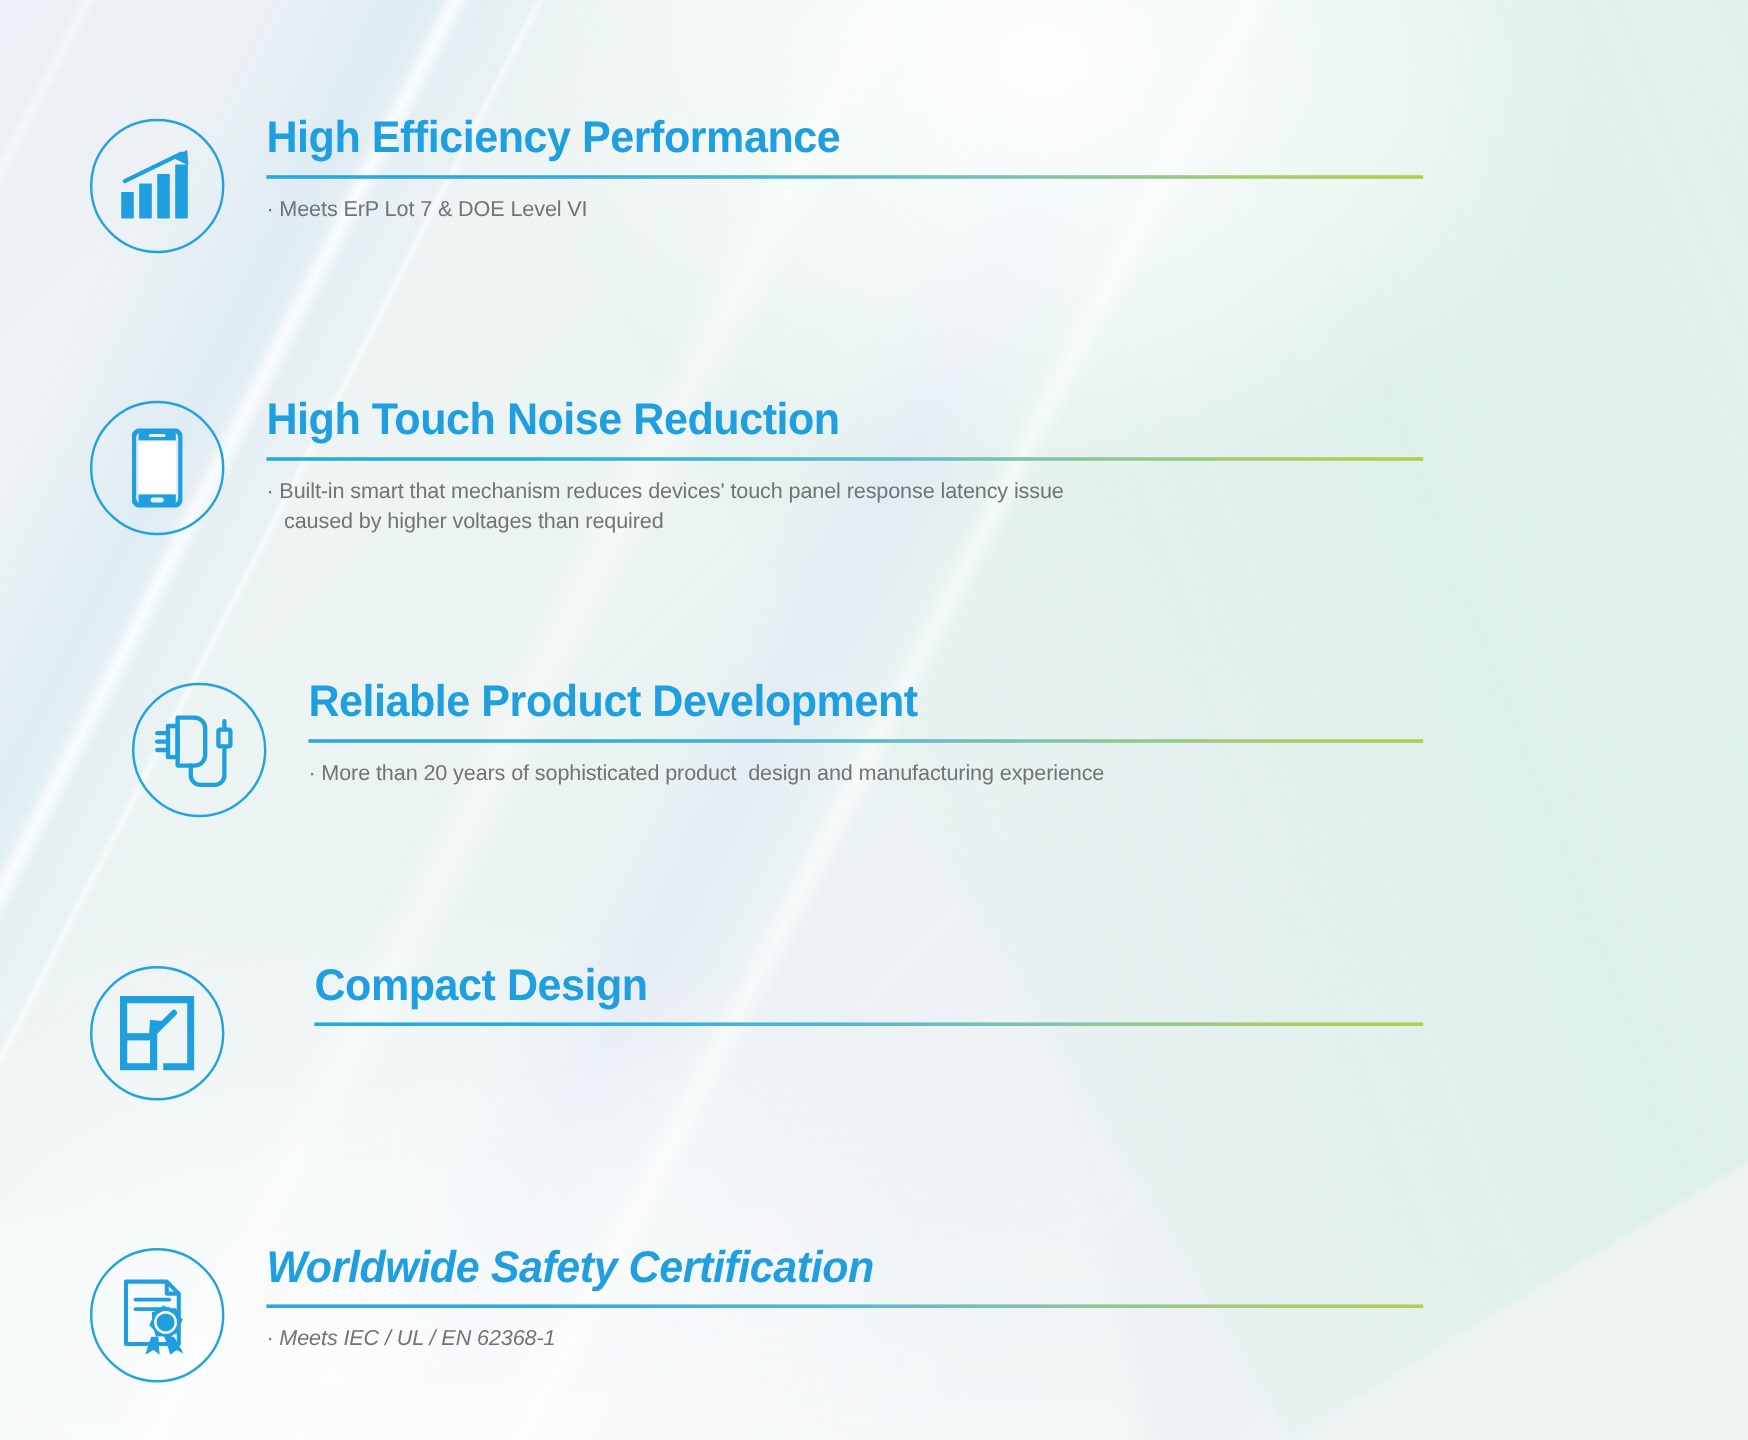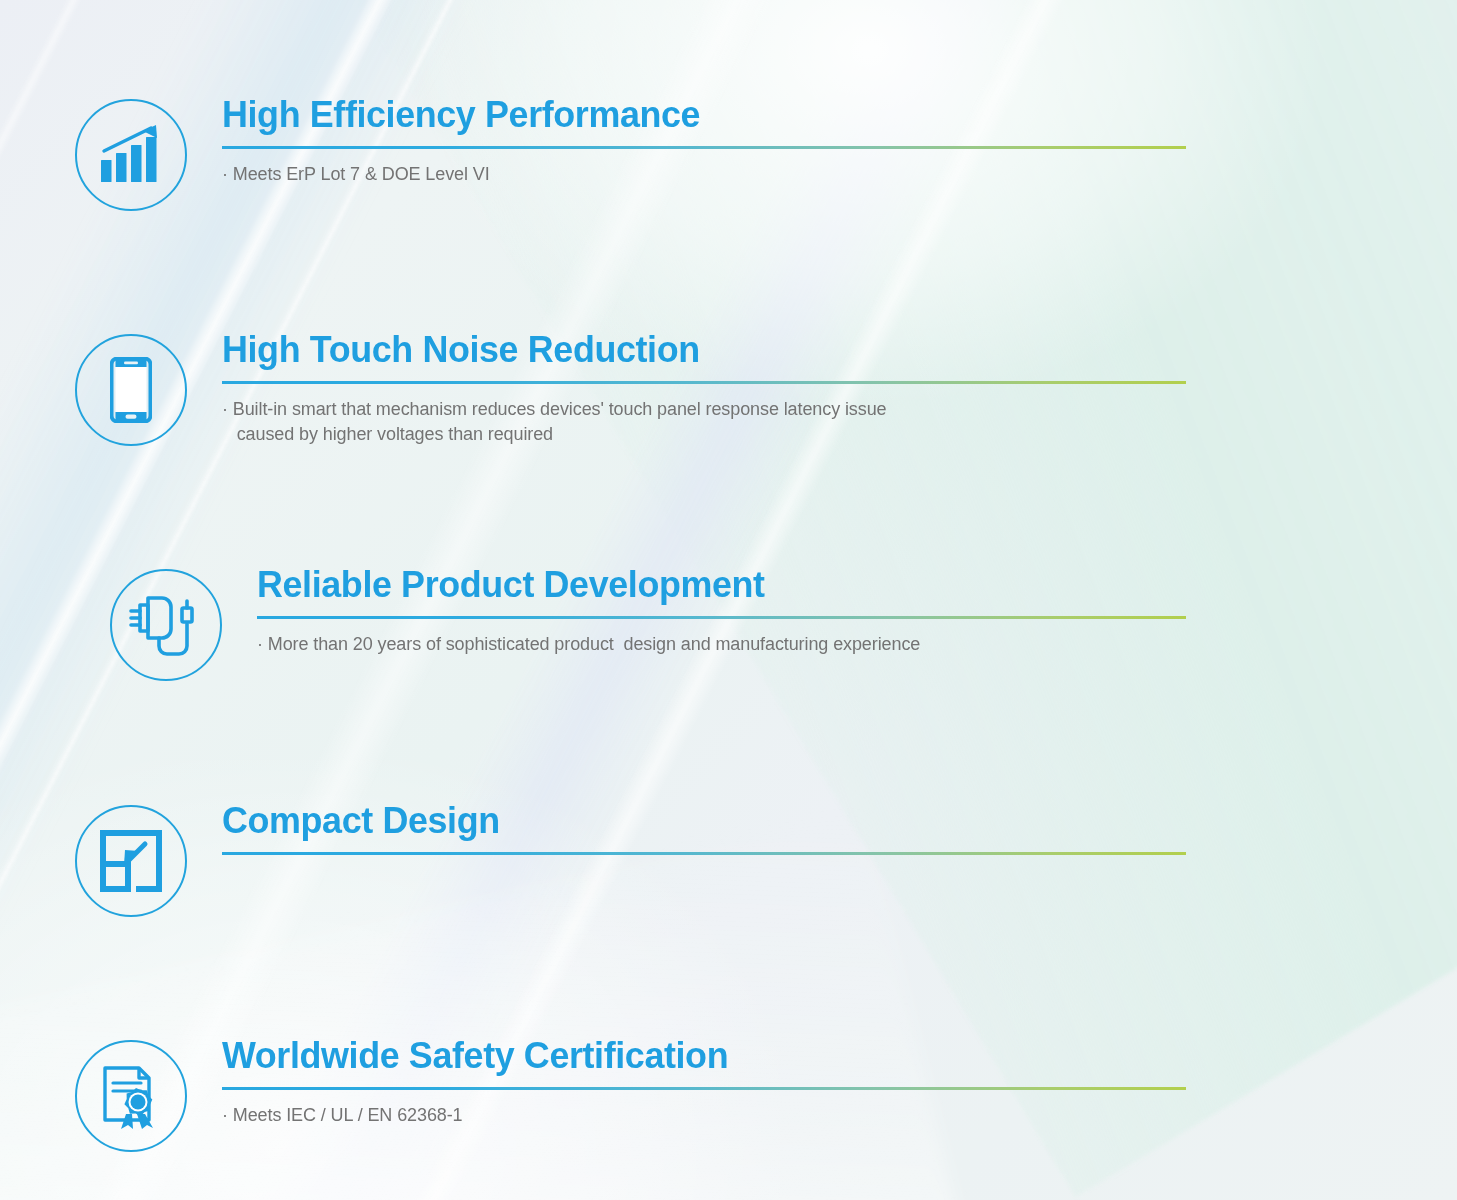--- a/index.html
+++ b/index.html
@@ -192,22 +192,22 @@
     line-height: 1.38;
     letter-spacing: -0.1px;
     white-space: pre-wrap;
     text-indent: 0;
   }
 
   
   #feature-0 { top: 48px; }
   #feature-1 { top: 283px; }
   #feature-2 { top: 518px; padding-left: 35px; }
-  #feature-3 { top: 754px; }
-  #feature-4 { top: 989px; }
+  #feature-3 { top: 754px; gap: 40px; }
+  #feature-4 { top: 989px; font-style: italic; }
 </style>
 </head>
 <body>
 
 <div id="bg">
   <div class="bg-base"></div>
   <div class="bg-mint"></div>
   <div class="band b1"></div>
   <div class="band b2"></div>
   <div class="bg-glow-tl"></div>

